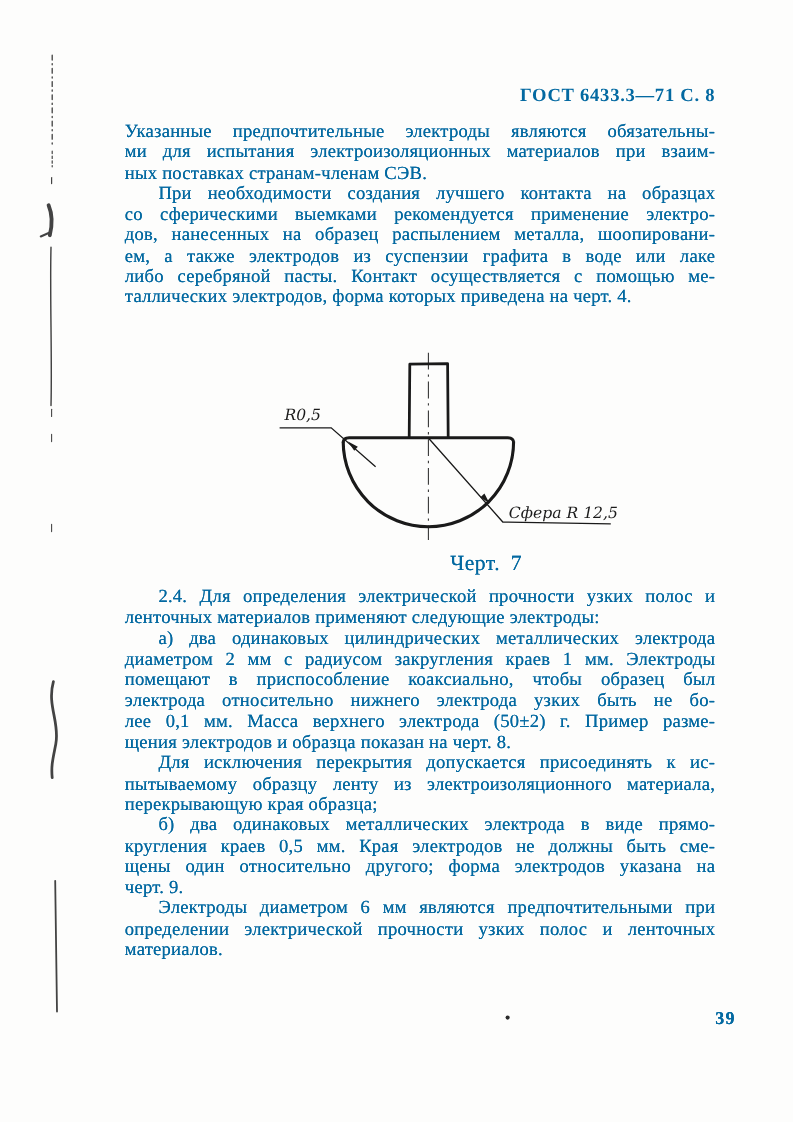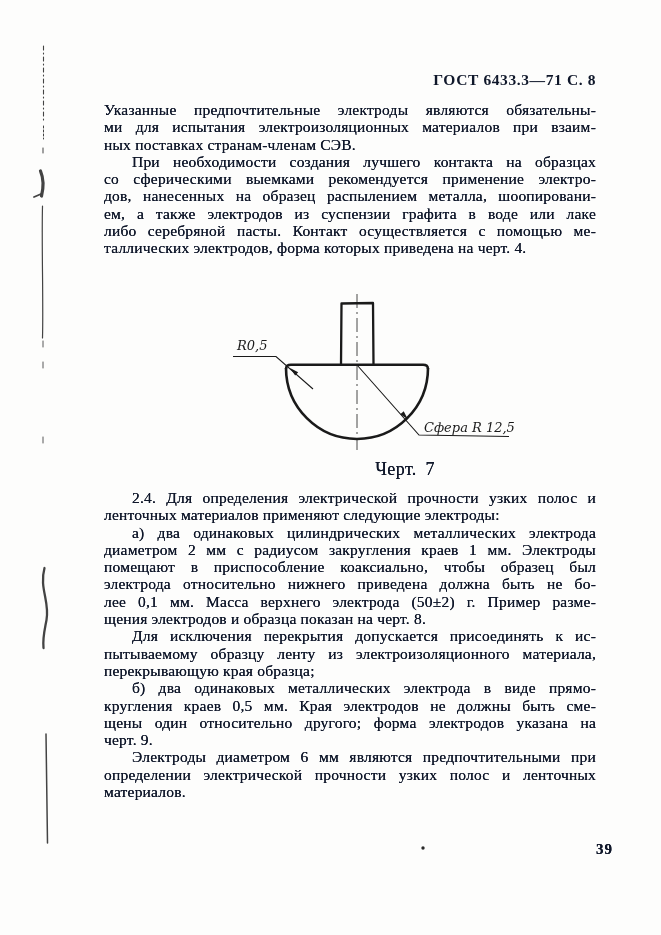--- a/index.html
+++ b/index.html
@@ -5,21 +5,21 @@
   html,body{margin:0;padding:0;}
   body{
     background:#e8e8e8;
     font-family:"Liberation Serif", serif;
   }
   .page{
     position:relative;
     width:661px;height:935px;
     margin:0 auto;
     background:#fdfdfc;
-    color:#0f172a;
+    color:#0369a1;
     overflow:hidden;
   }
   .header{
     position:absolute;
     left:104px;top:71px;width:492px;
     text-align:right;
     font-size:15.5px;
     font-weight:bold;
     letter-spacing:0.6px;
     white-space:nowrap;
@@ -151,21 +151,21 @@
 
       <div class="line last">ленточных материалов применяют следующие электроды:</div>
 
       <div class="line indent">а) два одинаковых цилиндрических металлических электрода</div>
 
       <div class="line">диаметром 2 мм с радиусом закругления краев 1 мм. Электроды</div>
 
       <div class="line">помещают в приспособление коаксиально, чтобы образец был</div>
 
 
-      <div class="line">электрода относительно нижнего приведена должна быть не бо-</div>
+      <div class="line">электрода относительно нижнего электрода узких быть не бо-</div>
 
       <div class="line">лее 0,1 мм. Масса верхнего электрода (50±2) г. Пример разме-</div>
 
       <div class="line last">щения электродов и образца показан на черт. 8.</div>
 
       <div class="line indent">Для исключения перекрытия допускается присоединять к ис-</div>
 
       <div class="line">пытываемому образцу ленту из электроизоляционного материала,</div>
 
       <div class="line last">перекрывающую края образца;</div>

